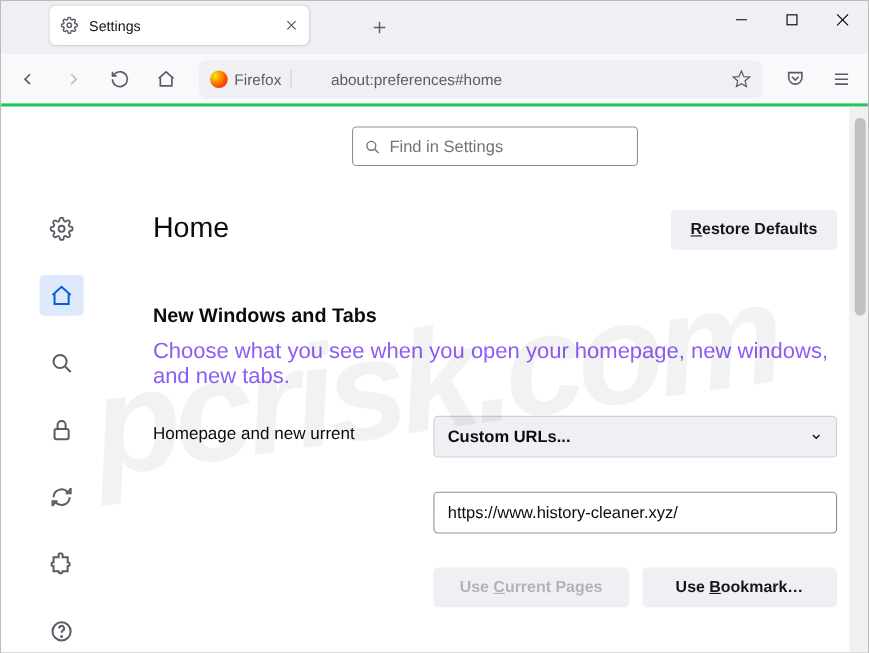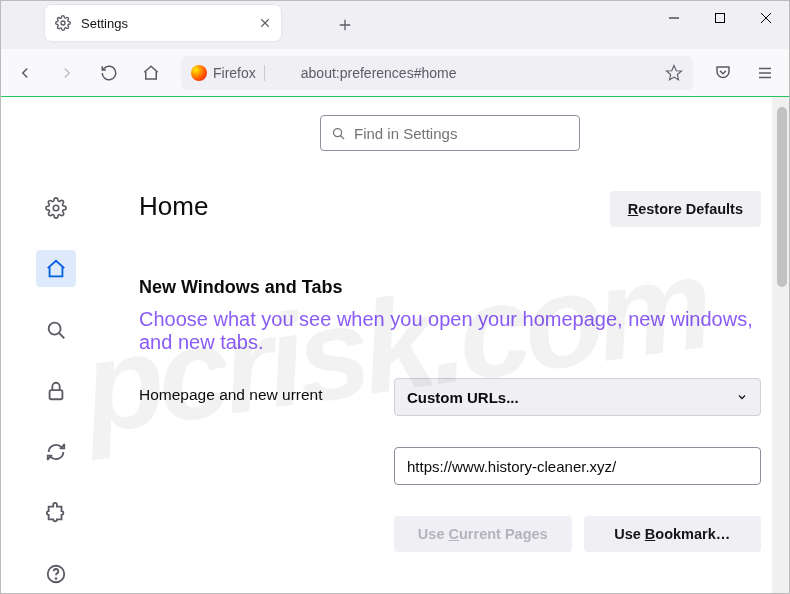--- a/index.html
+++ b/index.html
@@ -75,21 +75,21 @@
   color: #5b5b66;
   font-size: 20px;
 }
 .toolbar {
   height: 48px;
   background: #f9f9fb;
   display: flex;
   align-items: center;
   padding: 0 6px;
   gap: 6px;
-  border-bottom: 1px solid #22c55e;
+  border-bottom: 3px solid #22c55e;
 }
 .tool-btn {
   width: 36px;
   height: 36px;
   display: flex;
   align-items: center;
   justify-content: center;
   border-radius: 4px;
   color: #5b5b66;
 }

